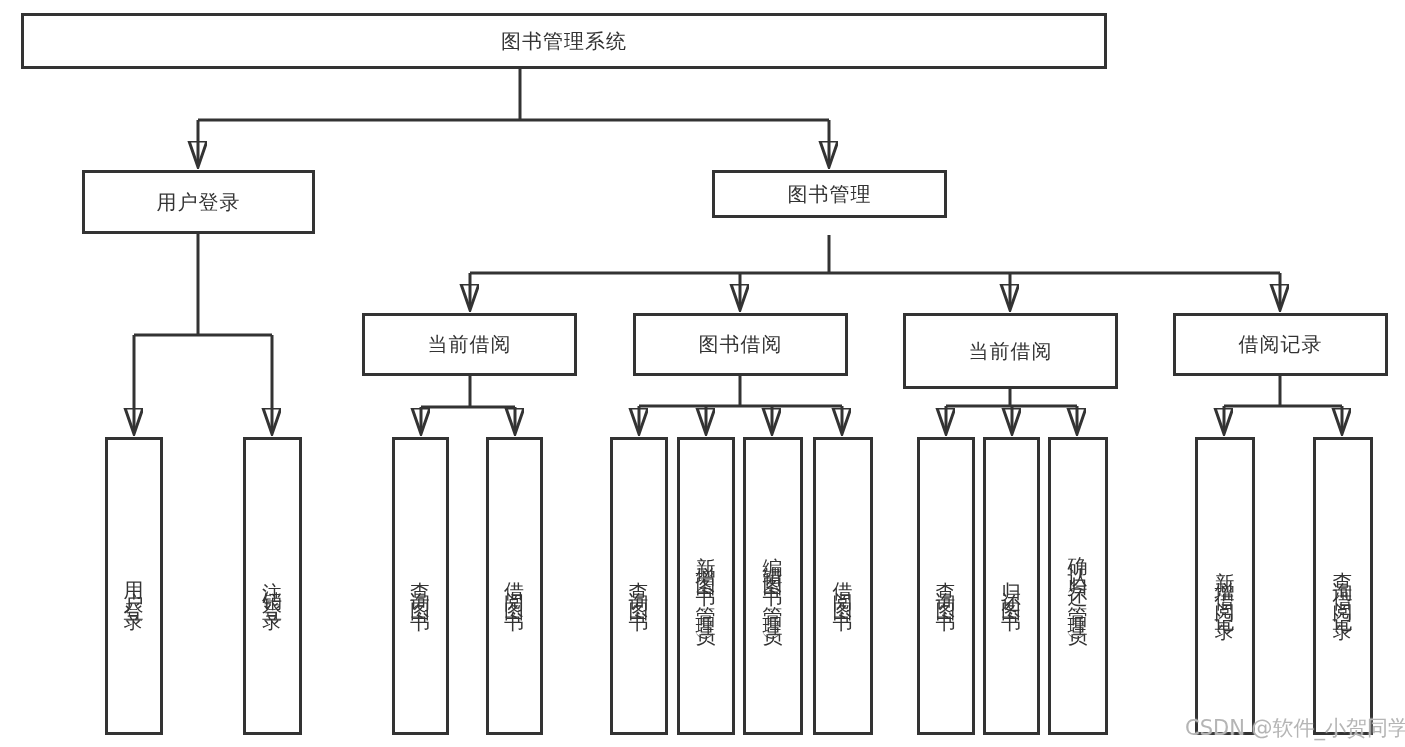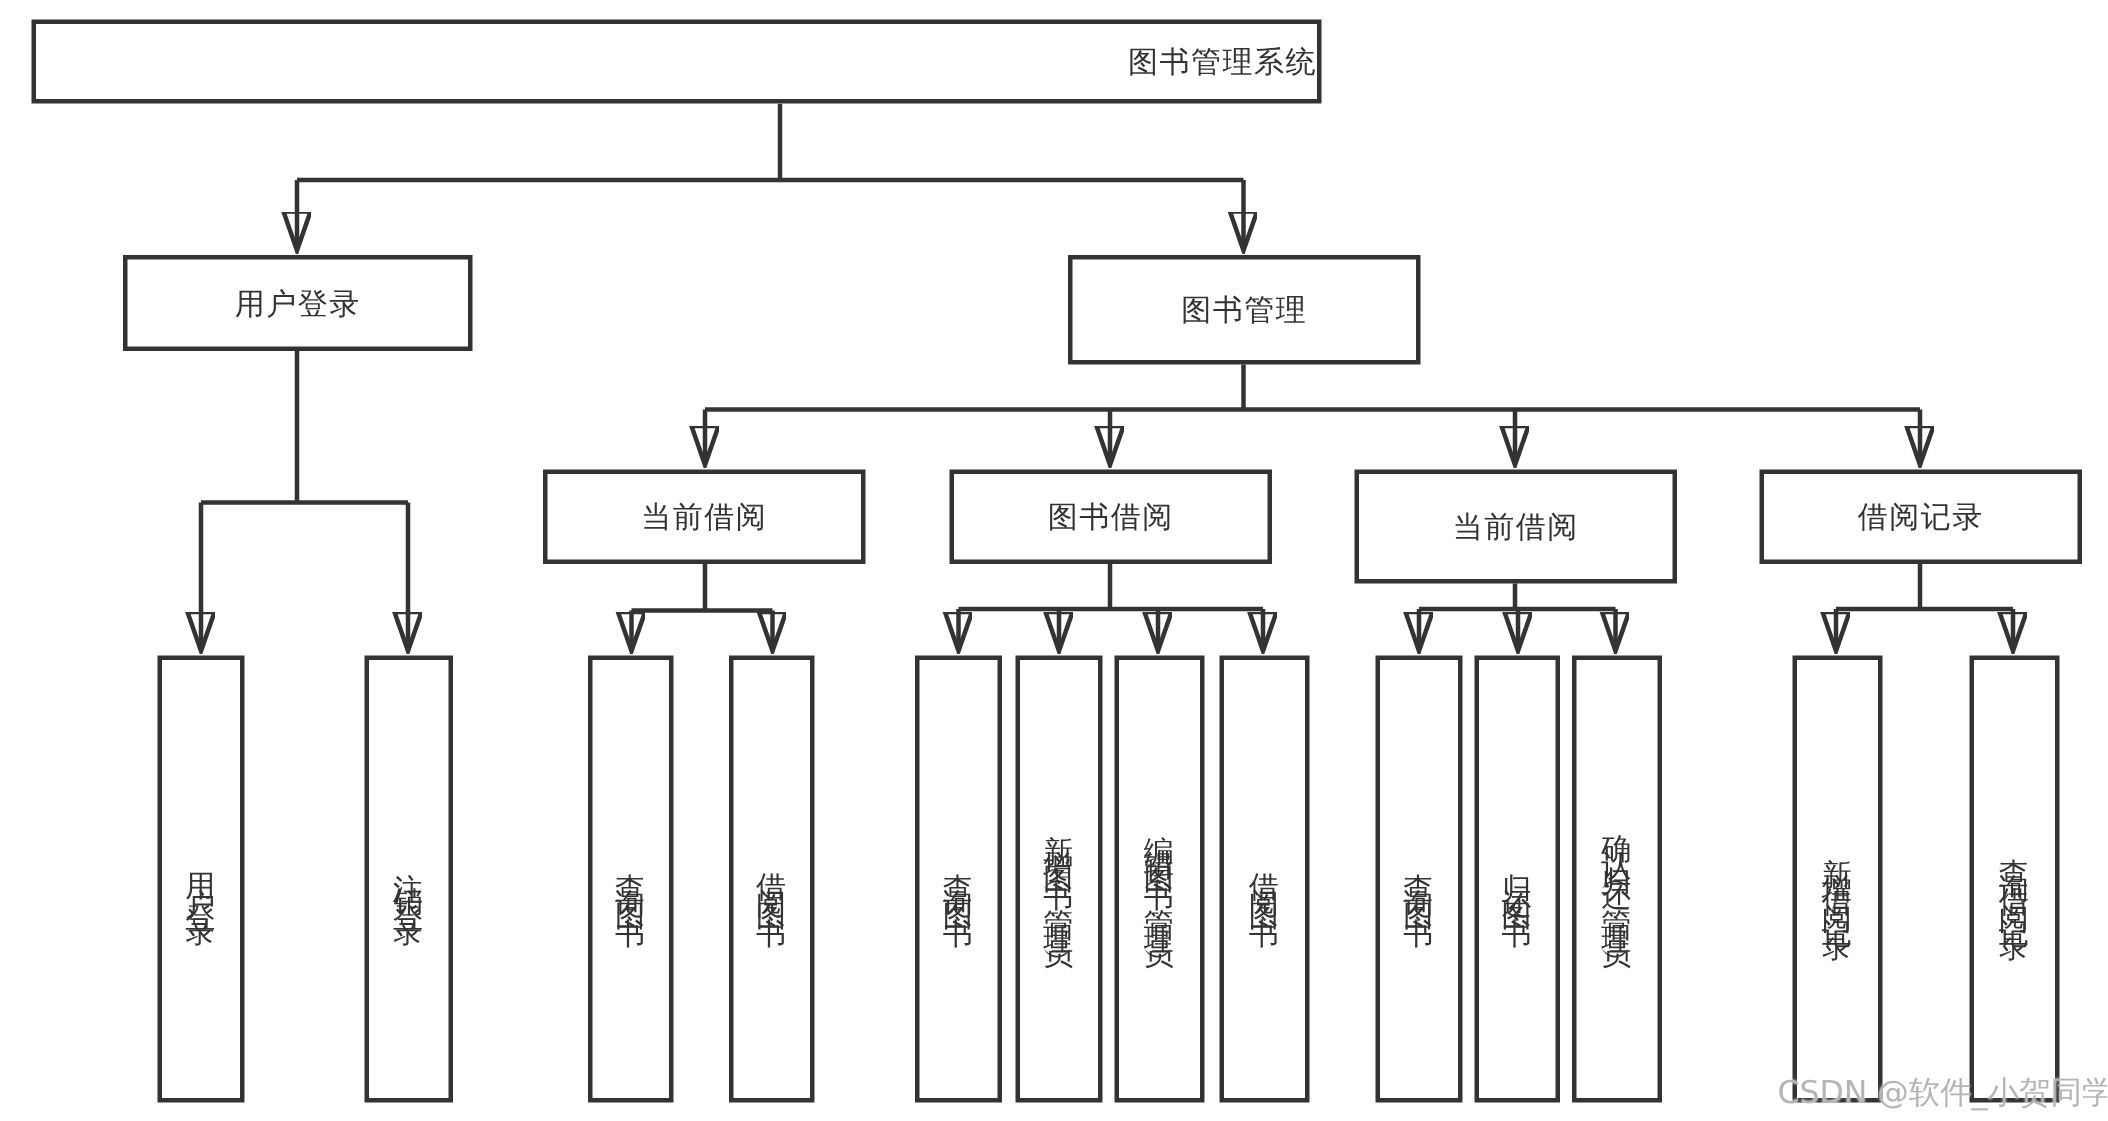--- a/index.html
+++ b/index.html
@@ -86,28 +86,28 @@
     <path d="M946,406 V433" marker-end="url(#arw)"></path>
     <path d="M1012,406 V433" marker-end="url(#arw)"></path>
     <path d="M1077,406 V433" marker-end="url(#arw)"></path>
 
     <path d="M1280,376 V406"></path>
     <path d="M1224,406 H1342"></path>
     <path d="M1224,406 V433" marker-end="url(#arw)"></path>
     <path d="M1342,406 V433" marker-end="url(#arw)"></path>
   </svg>
 
-  <div class="box hbox" style="left:21px;top:13px;width:860px;height:56px;justify-content:flex-end;">
+  <div class="box hbox" style="left:21px;top:13px;width:1086px;height:56px;">
     <span>图书管理系统</span>
   </div>
 
   <div class="box hbox" style="left:82px;top:170px;width:233px;height:64px;">
     <span>用户登录</span>
   </div>
-  <div class="box hbox" style="left:712px;top:170px;width:235px;height:73px;text-align:center;">
+  <div class="box hbox" style="left:712px;top:170px;width:235px;height:48px;text-align:center;">
     <span>图书管理</span>
   </div>
 
   <div class="box hbox" style="left:362px;top:313px;width:215px;height:63px;">
     <span>当前借阅</span>
   </div>
   <div class="box hbox" style="left:633px;top:313px;width:215px;height:63px;">
     <span>图书借阅</span>
   </div>
   <div class="box hbox" style="left:903px;top:313px;width:215px;height:76px;">

